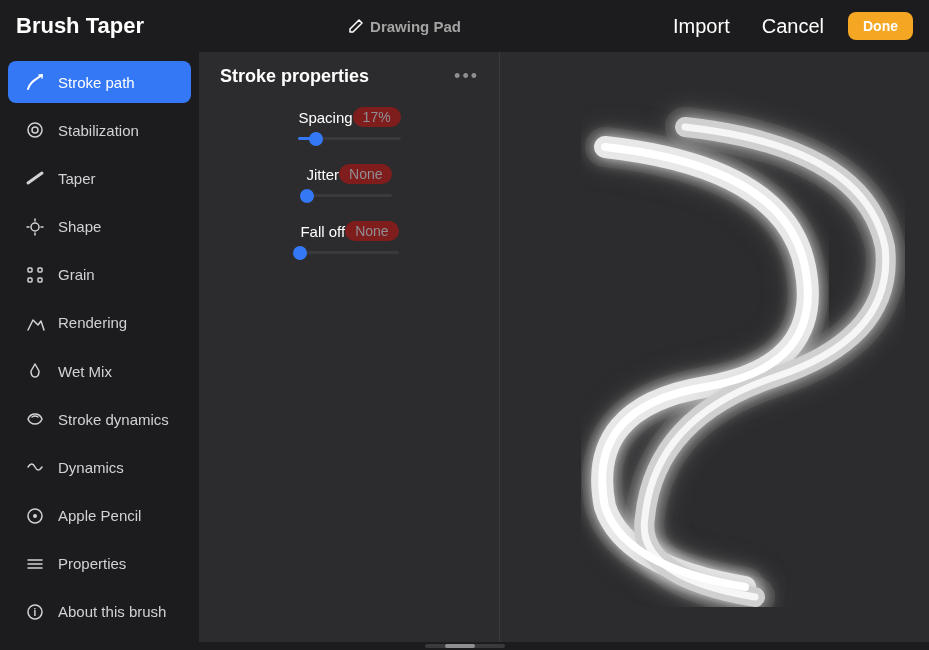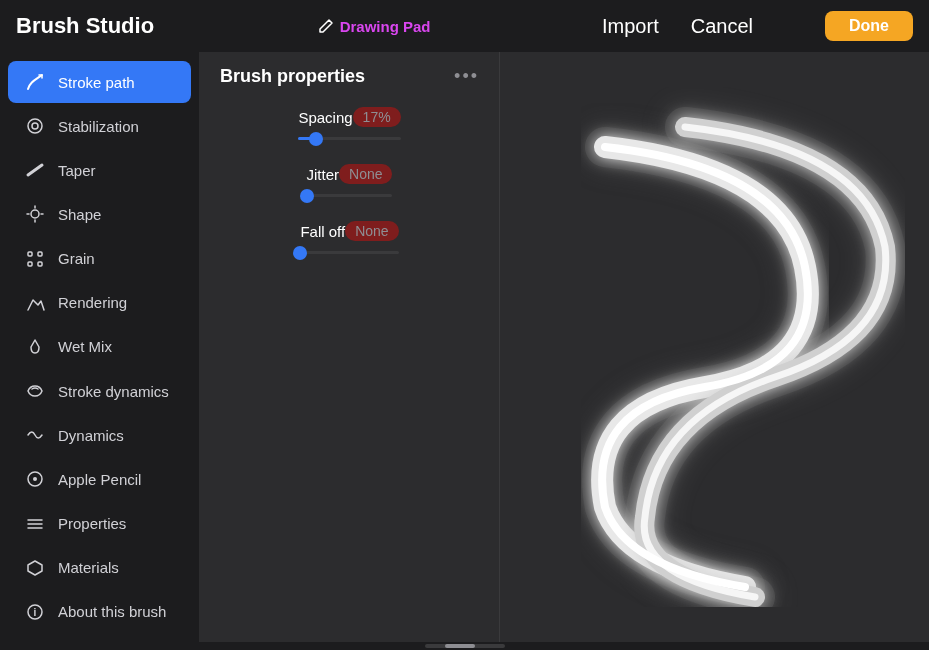--- a/index.html
+++ b/index.html
@@ -32,21 +32,21 @@
       display: flex;
       align-items: center;
       gap: 8px;
     }
     .drawing-pad-btn {
       display: flex;
       align-items: center;
       gap: 6px;
       background: transparent;
       border: none;
-      color: #d946ef;
+      color: #a3a3a3;
       font-size: 15px;
       font-weight: 600;
       cursor: pointer;
       padding: 4px 8px;
       border-radius: 6px;
     }
     .drawing-pad-btn svg {
       width: 16px;
       height: 16px;
     }
@@ -60,26 +60,25 @@
       border: none;
       color: #ffffff;
       font-size: 20px;
       cursor: pointer;
       padding: 4px 8px;
     }
     .btn-done {
       background: #f5a623;
       border: none;
       color: #ffffff;
-      font-size: 16px;
+      font-size: 14px;
       font-weight: 600;
-      padding: 6px 24px;
+      padding: 6px 15px;
       border-radius: 8px;
       cursor: pointer;
-      margin-left: 48px;
     }
 
     
     .main-layout {
       display: flex;
       flex: 1;
       overflow: hidden;
     }
 
     
@@ -244,21 +243,21 @@
       height: 4px;
       background: #8e8e93;
       border-radius: 2px;
       margin-left: 20px;
     }
   </style>
 </head>
 <body>
 
 <div class="top-bar">
-  <div class="top-bar-left">Brush Studio</div>
+  <div class="top-bar-left">Brush Taper</div>
   <div class="top-bar-center">
     <button class="drawing-pad-btn">
       <svg viewBox="0 0 16 16" fill="none" xmlns="http://www.w3.org/2000/svg">
         <path d="M11 2L14 5L5 14H2V11L11 2Z" stroke="white" stroke-width="1.5" stroke-linecap="round" stroke-linejoin="round"></path>
       </svg>
       <span>Drawing Pad</span>
     </button>
   </div>
   <div class="top-bar-right">
     <button class="btn-text">Import</button>
@@ -364,39 +363,31 @@
             <line x1="3" y1="6" x2="17" y2="6" stroke="currentColor" stroke-width="1.5" stroke-linecap="round"></line>
             <line x1="3" y1="10" x2="17" y2="10" stroke="currentColor" stroke-width="1.5" stroke-linecap="round"></line>
             <line x1="3" y1="14" x2="17" y2="14" stroke="currentColor" stroke-width="1.5" stroke-linecap="round"></line>
           </svg>
         </span>
       <span class="sidebar-item-label">Properties</span>
     </div>
       <div class="sidebar-item">
       <span class="sidebar-item-icon">
           <svg width="20" height="20" viewBox="0 0 20 20" fill="none">
-            <polygon points="10,3 17,7 17,13 10,17 3,13 3,7" stroke="currentColor" stroke-width="1.5" stroke-linejoin="round"></polygon>
-          </svg>
-        </span>
-      <span class="sidebar-item-label">Materials</span>
-    </div>
-      <div class="sidebar-item">
-      <span class="sidebar-item-icon">
-          <svg width="20" height="20" viewBox="0 0 20 20" fill="none">
             <circle cx="10" cy="10" r="7" stroke="currentColor" stroke-width="1.5"></circle>
             <text x="10" y="14" text-anchor="middle" font-size="10" fill="currentColor" font-weight="bold">i</text>
           </svg>
         </span>
       <span class="sidebar-item-label">About this brush</span>
     </div>
     </div>
 
   <div class="content-panel">
     <div class="content-panel-header">
-      <span class="content-panel-title">Brush properties</span>
+      <span class="content-panel-title">Stroke properties</span>
       <button class="more-btn">•••</button>
     </div>
     <div class="properties-list" id="properties-list">
         <div class="property-row">
       <div class="property-label-row">
         <span class="property-label">Spacing</span>
         <span class="property-value">17%</span>
       </div>
       <div class="slider-track">
         <div class="slider-fill" style="width: 17%"></div>

